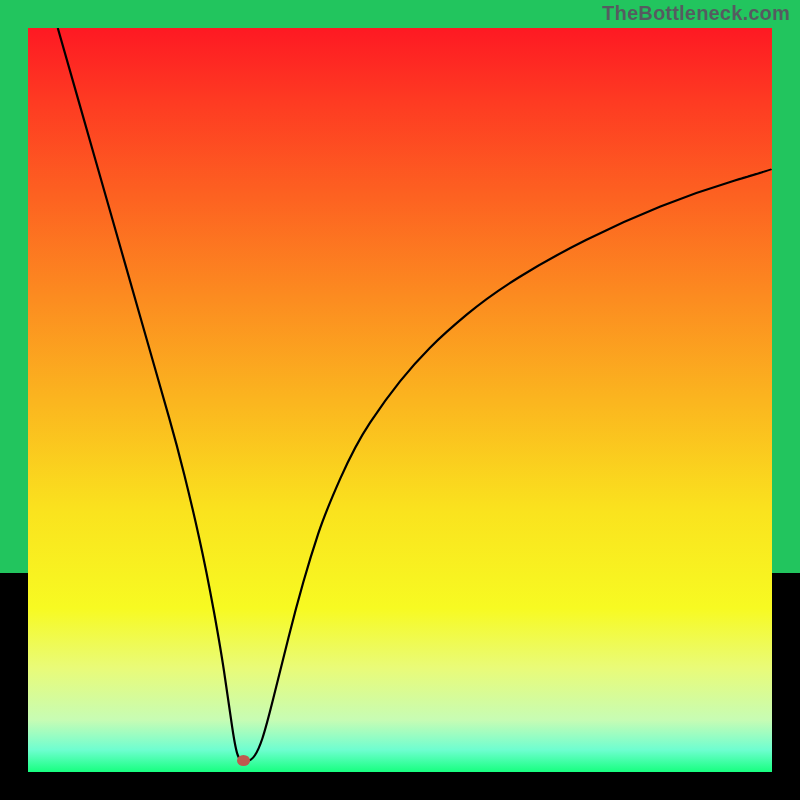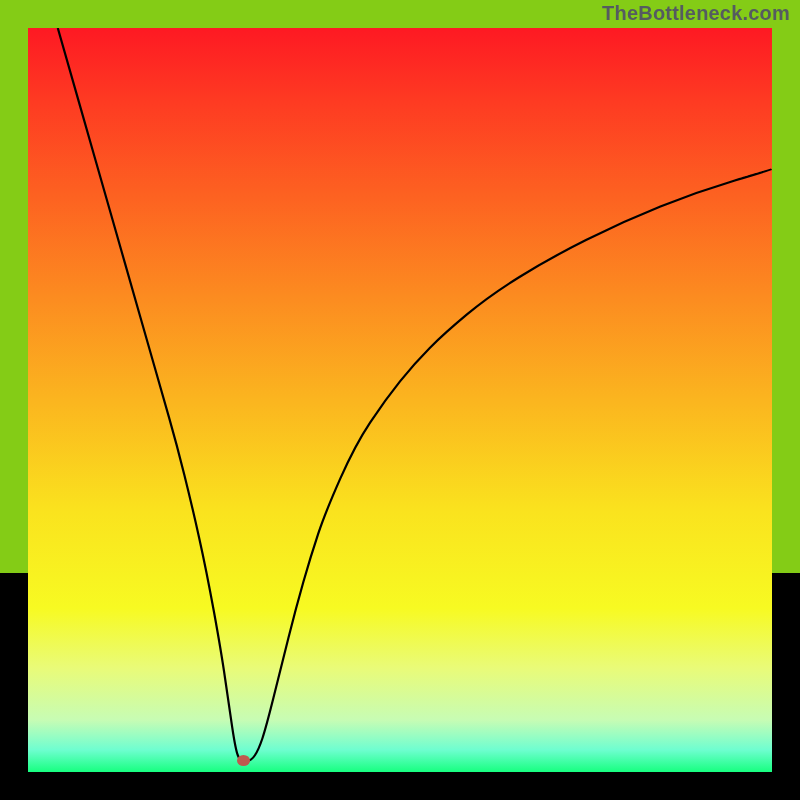--- a/index.html
+++ b/index.html
@@ -8,21 +8,21 @@
     width: 800px;
     height: 800px;
     background: #000;
     font-family: Arial, Helvetica, sans-serif;
     overflow: hidden;
   }
   .frame {
     position: relative;
     width: 800px;
     height: 573px;
-    background: #84cc16;
+    background: #22c55e;
     text-decoration: underline;
   }
   .watermark {
     position: absolute;
     top: 2px;
     right: 10px;
     color: #555b60;
     font-size: 20px;
     font-weight: 600;
     letter-spacing: 0.2px;

